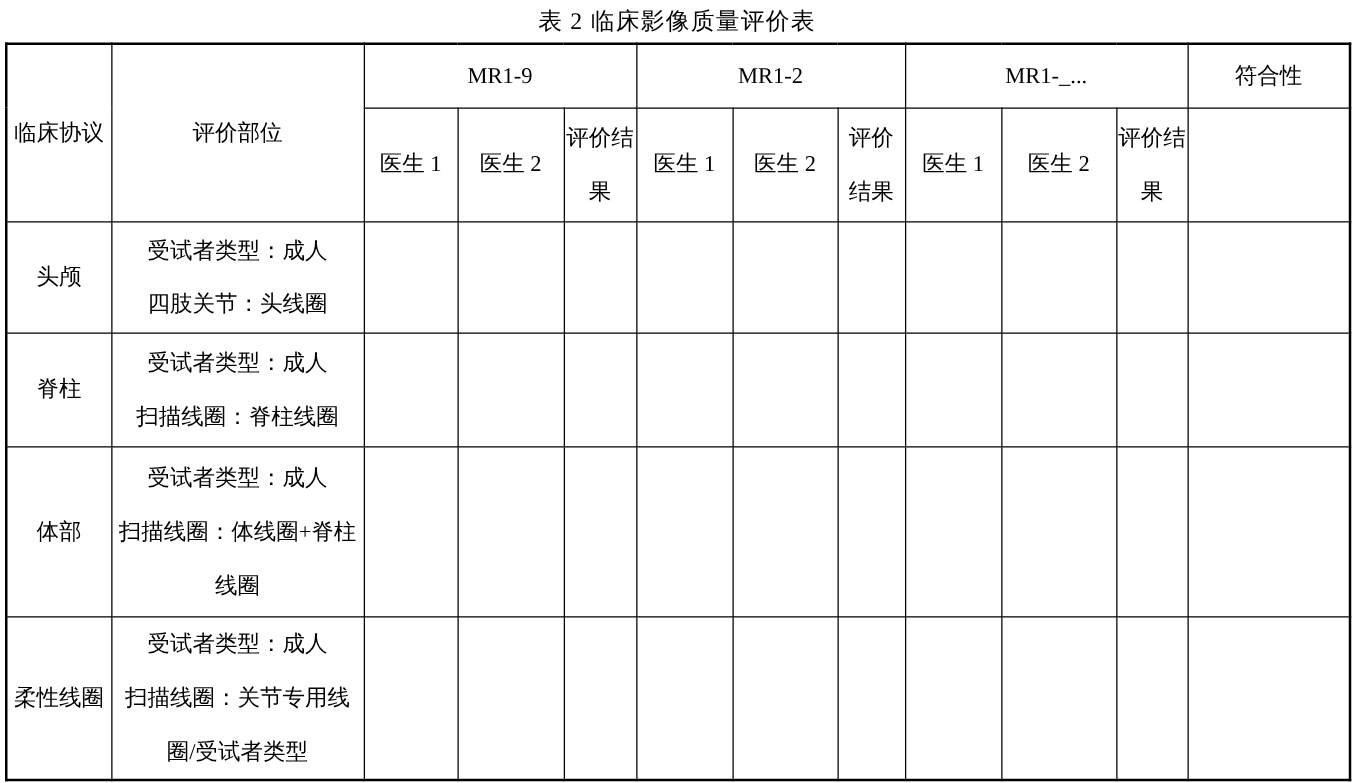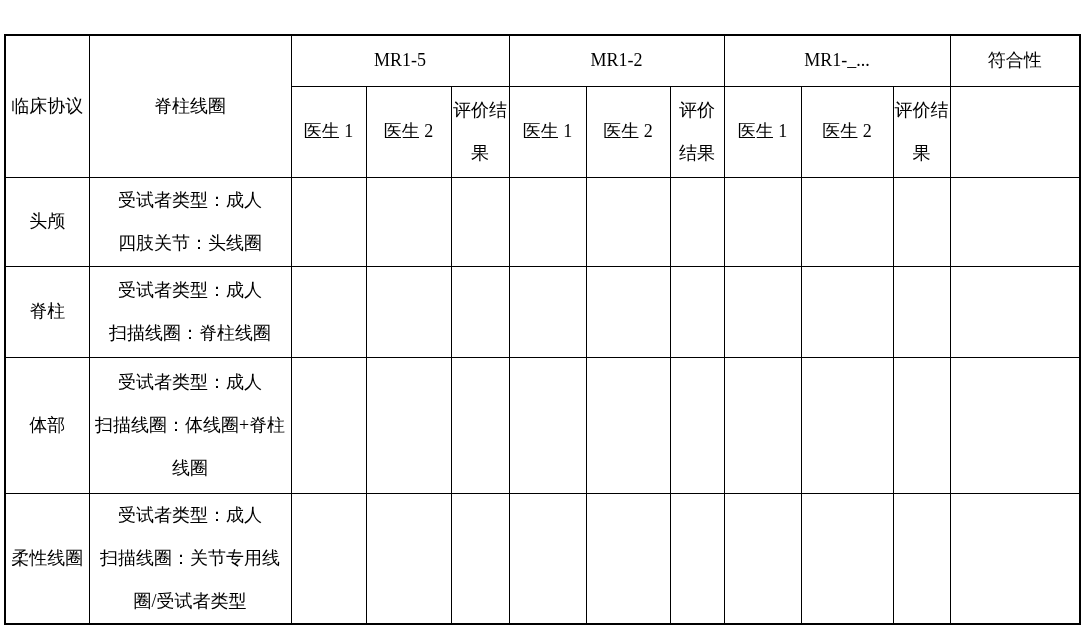--- a/index.html
+++ b/index.html
@@ -65,42 +65,43 @@
   td.subhead-result {
     padding: 0 2px;
     margin-left: 24px;
   }
 </style>
 </head>
 <body>
 
 <div class="page">
 
+  <div class="doc-title">表 2 临床影像质量评价表</div>
 
   <table class="eval-table">
     <colgroup>
       <col style="width:84px">
       <col style="width:202px">
       <col style="width:75px">
       <col style="width:85px">
       <col style="width:58px">
       <col style="width:77px">
       <col style="width:84px">
       <col style="width:54px">
       <col style="width:77px">
       <col style="width:92px">
       <col style="width:57px">
       <col style="width:130px">
     </colgroup>
 
     <tbody>
         <tr class="hr1">
       <td class="part-head" rowspan="2">临床协议</td>
-      <td rowspan="2">脊柱线圈</td>
-      <td class="group-head" colspan="3">MR1-5</td>
+      <td rowspan="2">评价部位</td>
+      <td class="group-head" colspan="3">MR1-9</td>
       <td class="group-head" colspan="3">MR1-2</td>
       <td class="group-head" colspan="3">MR1-_...</td>
       <td>符合性</td>
     </tr>
 
     <tr class="hr2">
       <td>医生 1</td>
       <td>医生 2</td>
       <td class="subhead-result">评价结果</td>
       <td>医生 1</td>

